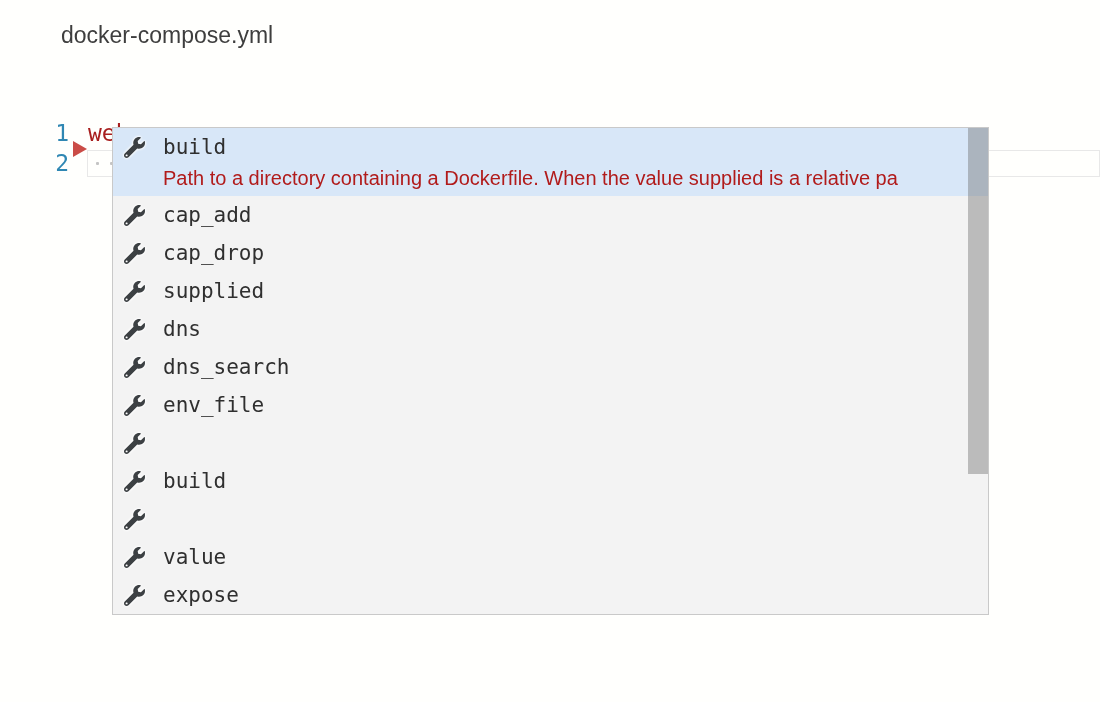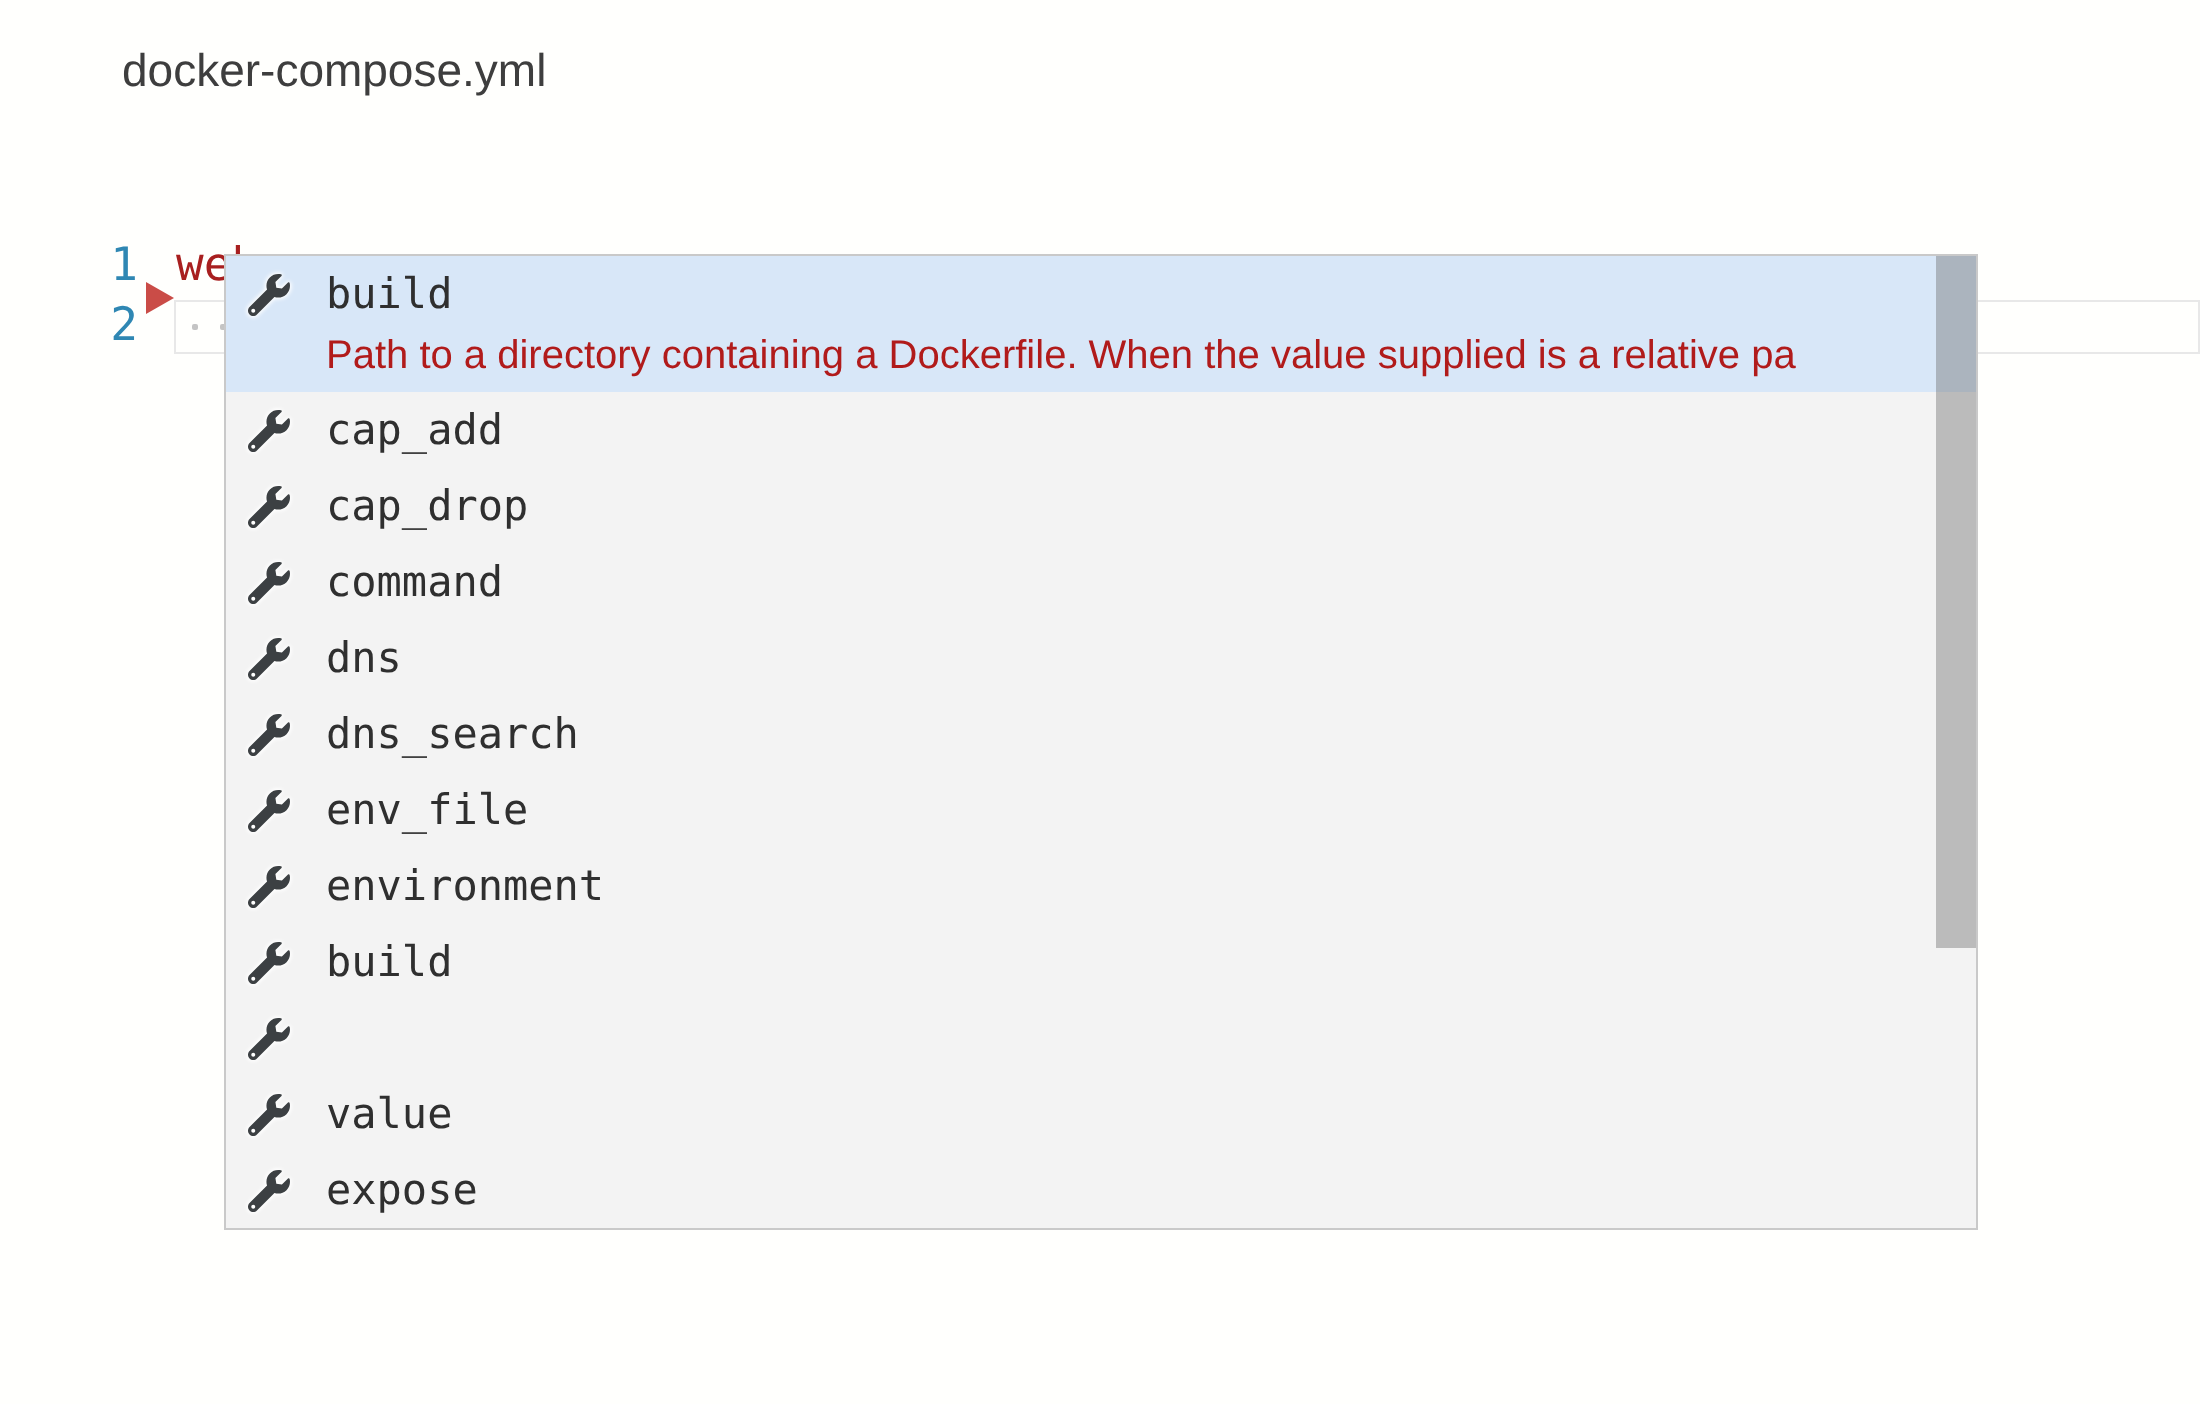--- a/index.html
+++ b/index.html
@@ -180,21 +180,21 @@
             <path d="M507.73 109.1c-2.24-9.03-13.54-12.09-20.12-5.51l-74.36 74.36-67.88-11.31-11.31-67.88 74.36-74.36c6.62-6.62 3.43-17.9-5.66-20.16-47.38-11.74-99.55.91-136.58 37.93-39.64 39.64-50.55 97.1-34.05 147.2L18.74 402.76c-24.99 24.99-24.99 65.51 0 90.5 24.99 24.99 65.51 24.99 90.5 0l213.21-213.21c50.12 16.71 107.47 5.68 147.37-34.22 37.07-37.07 49.7-89.32 37.91-136.73zM64 472c-13.25 0-24-10.75-24-24 0-13.26 10.75-24 24-24s24 10.74 24 24c0 13.25-10.75 24-24 24z"></path>
           </svg>
           <span class="item-label">cap_drop</span>
         </div>
       </div>
       <div class="item">
         <div class="item-line">
           <svg class="wrench" viewBox="0 0 512 512">
             <path d="M507.73 109.1c-2.24-9.03-13.54-12.09-20.12-5.51l-74.36 74.36-67.88-11.31-11.31-67.88 74.36-74.36c6.62-6.62 3.43-17.9-5.66-20.16-47.38-11.74-99.55.91-136.58 37.93-39.64 39.64-50.55 97.1-34.05 147.2L18.74 402.76c-24.99 24.99-24.99 65.51 0 90.5 24.99 24.99 65.51 24.99 90.5 0l213.21-213.21c50.12 16.71 107.47 5.68 147.37-34.22 37.07-37.07 49.7-89.32 37.91-136.73zM64 472c-13.25 0-24-10.75-24-24 0-13.26 10.75-24 24-24s24 10.74 24 24c0 13.25-10.75 24-24 24z"></path>
           </svg>
-          <span class="item-label">command</span>
+          <span class="item-label">supplied</span>
         </div>
       </div>
       <div class="item">
         <div class="item-line">
           <svg class="wrench" viewBox="0 0 512 512">
             <path d="M507.73 109.1c-2.24-9.03-13.54-12.09-20.12-5.51l-74.36 74.36-67.88-11.31-11.31-67.88 74.36-74.36c6.62-6.62 3.43-17.9-5.66-20.16-47.38-11.74-99.55.91-136.58 37.93-39.64 39.64-50.55 97.1-34.05 147.2L18.74 402.76c-24.99 24.99-24.99 65.51 0 90.5 24.99 24.99 65.51 24.99 90.5 0l213.21-213.21c50.12 16.71 107.47 5.68 147.37-34.22 37.07-37.07 49.7-89.32 37.91-136.73zM64 472c-13.25 0-24-10.75-24-24 0-13.26 10.75-24 24-24s24 10.74 24 24c0 13.25-10.75 24-24 24z"></path>
           </svg>
           <span class="item-label">dns</span>
         </div>
       </div>
@@ -212,21 +212,20 @@
             <path d="M507.73 109.1c-2.24-9.03-13.54-12.09-20.12-5.51l-74.36 74.36-67.88-11.31-11.31-67.88 74.36-74.36c6.62-6.62 3.43-17.9-5.66-20.16-47.38-11.74-99.55.91-136.58 37.93-39.64 39.64-50.55 97.1-34.05 147.2L18.74 402.76c-24.99 24.99-24.99 65.51 0 90.5 24.99 24.99 65.51 24.99 90.5 0l213.21-213.21c50.12 16.71 107.47 5.68 147.37-34.22 37.07-37.07 49.7-89.32 37.91-136.73zM64 472c-13.25 0-24-10.75-24-24 0-13.26 10.75-24 24-24s24 10.74 24 24c0 13.25-10.75 24-24 24z"></path>
           </svg>
           <span class="item-label">env_file</span>
         </div>
       </div>
       <div class="item">
         <div class="item-line">
           <svg class="wrench" viewBox="0 0 512 512">
             <path d="M507.73 109.1c-2.24-9.03-13.54-12.09-20.12-5.51l-74.36 74.36-67.88-11.31-11.31-67.88 74.36-74.36c6.62-6.62 3.43-17.9-5.66-20.16-47.38-11.74-99.55.91-136.58 37.93-39.64 39.64-50.55 97.1-34.05 147.2L18.74 402.76c-24.99 24.99-24.99 65.51 0 90.5 24.99 24.99 65.51 24.99 90.5 0l213.21-213.21c50.12 16.71 107.47 5.68 147.37-34.22 37.07-37.07 49.7-89.32 37.91-136.73zM64 472c-13.25 0-24-10.75-24-24 0-13.26 10.75-24 24-24s24 10.74 24 24c0 13.25-10.75 24-24 24z"></path>
           </svg>
-          <span class="item-label">environment</span>
         </div>
       </div>
       <div class="item">
         <div class="item-line">
           <svg class="wrench" viewBox="0 0 512 512">
             <path d="M507.73 109.1c-2.24-9.03-13.54-12.09-20.12-5.51l-74.36 74.36-67.88-11.31-11.31-67.88 74.36-74.36c6.62-6.62 3.43-17.9-5.66-20.16-47.38-11.74-99.55.91-136.58 37.93-39.64 39.64-50.55 97.1-34.05 147.2L18.74 402.76c-24.99 24.99-24.99 65.51 0 90.5 24.99 24.99 65.51 24.99 90.5 0l213.21-213.21c50.12 16.71 107.47 5.68 147.37-34.22 37.07-37.07 49.7-89.32 37.91-136.73zM64 472c-13.25 0-24-10.75-24-24 0-13.26 10.75-24 24-24s24 10.74 24 24c0 13.25-10.75 24-24 24z"></path>
           </svg>
           <span class="item-label">build</span>
         </div>
       </div>

